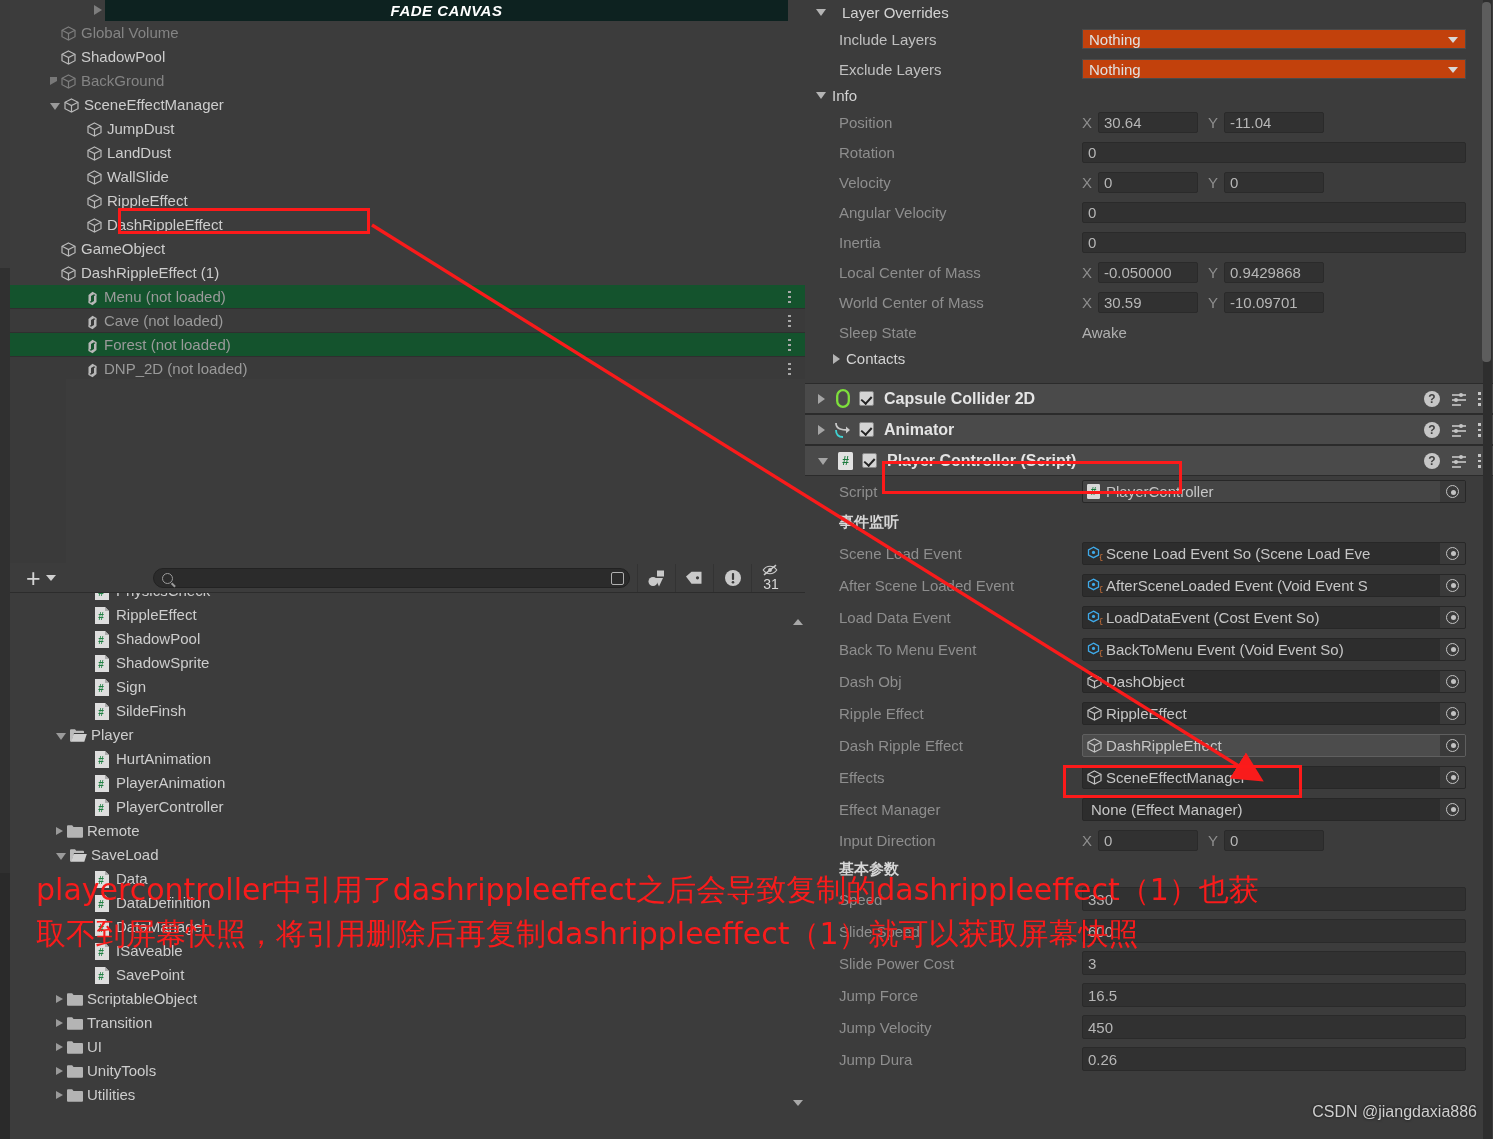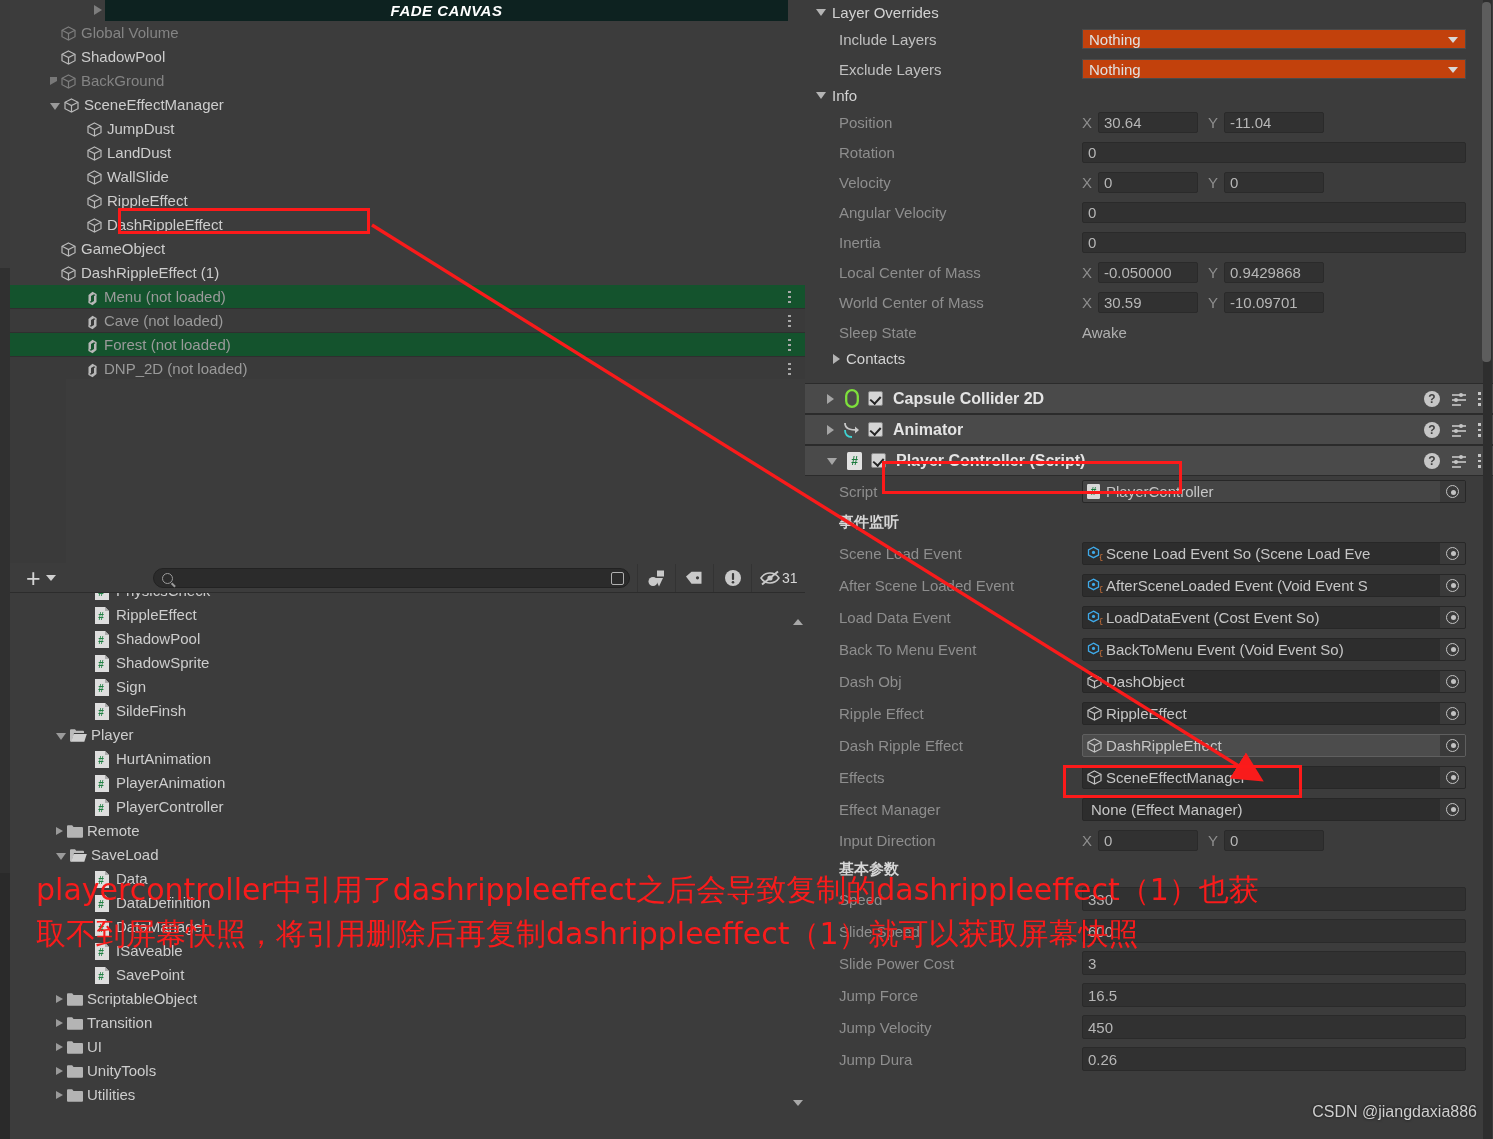--- a/index.html
+++ b/index.html
@@ -104,21 +104,21 @@
   .caret-dn { width:0;height:0;border-left:5px solid transparent;border-right:5px solid transparent;border-top:6px solid #d0d0d0; }
   .search-box {
     position:absolute; left:143px; top:5px; width:477px; height:20px;
     background:#2b2b2b; border:1px solid #222; border-radius:10px;
     display:flex; align-items:center; padding:0 6px;
   }
   .mag { width:11px;height:11px;border:1.6px solid #9b9b9b;border-radius:50%;position:relative;margin-left:2px;}
   .mag::after{content:"";position:absolute;right:-4px;bottom:-3px;width:5px;height:1.6px;background:#9b9b9b;transform:rotate(45deg);}
   .search-inp { flex:1; background:transparent; border:0; outline:none; color:#c8c8c8; font-size:13px; padding-left:5px; font-family:inherit;}
   .win-ico { position:absolute; right:5px; top:3px; width:13px; height:13px; border:1.5px solid #b0b0b0; border-radius:2px;}
-  .tb-btn { width:38px; height:28px; display:flex; align-items:center; justify-content:center; border-left:1px solid #333; }
+  .tb-btn { width:38px; height:28px; display:flex; align-items:center; justify-content:center; border-left:1px solid #333;flex-direction:column; }
   .tb-count { color:#d8d8d8; font-size:14px; margin-left:2px; }
 
   .proj-body { position:relative; height:517px; background:#3c3c3c; overflow:hidden; }
   .pr-row { height:24px; line-height:24px; display:flex; align-items:center; font-size:15px; color:#cdcdcd; white-space:nowrap; }
   .proj-scroll-up { position:absolute; right:2px; top:26px; width:0;height:0;border-left:5px solid transparent;border-right:5px solid transparent;border-bottom:6px solid #a8a8a8;}
   .proj-scroll-dn { position:absolute; right:2px; bottom:4px; width:0;height:0;border-left:5px solid transparent;border-right:5px solid transparent;border-top:6px solid #a8a8a8;}
 
   
   .insp { position:absolute; left:805px; top:0; width:688px; height:1139px; background:#3c3c3c; }
   .insp-scrollbar { position:absolute; right:1px; top:0; width:9px; height:1139px; background:#2e2e2e;}
@@ -141,21 +141,21 @@
     display:flex; align-items:center; padding:0 5px; color:#b6b6b6; font-size:15px;
   }
   .axis { color:#8e8e8e; font-size:15px; margin-right:6px; }
   .wide { flex:1; margin-right:27px; }
   .statictext { color:#b0b0b0; font-size:15px; }
 
   
   .comp-hdr {
     position:relative; display:flex; align-items:center; height:31px;
     background:#4a4a4a; border-top:1px solid #2b2b2b; border-bottom:1px solid #2b2b2b;
-    padding-left:22px;
+    padding-left:13px;
   }
   .comp-tri-r { width:0;height:0;border-left:7px solid #a5a5a5;border-top:5px solid transparent;border-bottom:5px solid transparent;margin-right:8px;}
   .comp-tri-d { width:0;height:0;border-left:5px solid transparent;border-right:5px solid transparent;border-top:7px solid #a5a5a5;margin-right:8px; margin-top:2px;}
   .comp-ico { width:19px; height:19px; margin-right:7px; display:flex; align-items:center; justify-content:center; flex:0 0 auto;}
   .chk {
     width:15px;height:15px;background:#d5d5d5;border:1px solid #888;border-radius:2px;margin-right:10px;
     position:relative; flex:0 0 auto;
   }
   .chk::after{content:"";position:absolute;left:3px;top:2px;width:5px;height:8px;border:solid #232323;border-width:0 2px 2px 0;transform:rotate(42deg);}
   .comp-name { font-size:16px; color:#e4e4e4; font-weight:bold; }
@@ -678,21 +678,21 @@
             <span>Utilities</span>
           </div>
         </div>
       <span class="proj-scroll-up"></span>
       <span class="proj-scroll-dn"></span>
     </div>
   </div>
 
   <div class="insp">
 
-    <div class="sec-hdr" style="margin-top:1px;">
+    <div class="sec-hdr" style="margin-top:1px;gap:10px;">
       <span class="sec-tri"></span>
       <span>Layer Overrides</span>
     </div>
     <div class="frow">
       <span class="lbl bright">Include Layers</span>
       <span class="dropdown">
         <span>Nothing</span>
         <span class="dd-arrow"></span>
       </span>
     </div>

